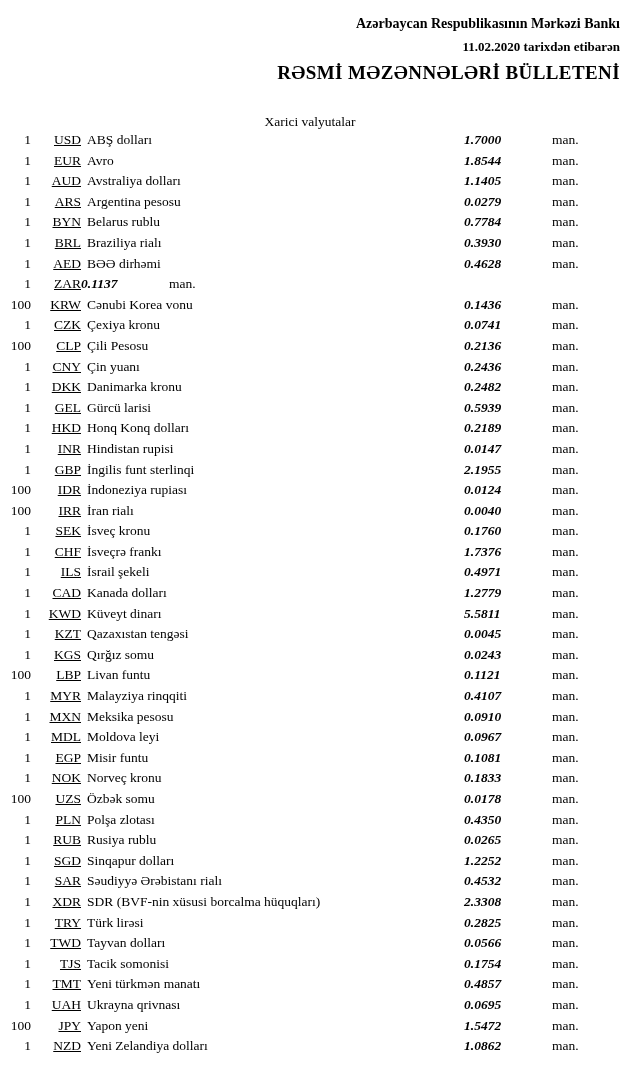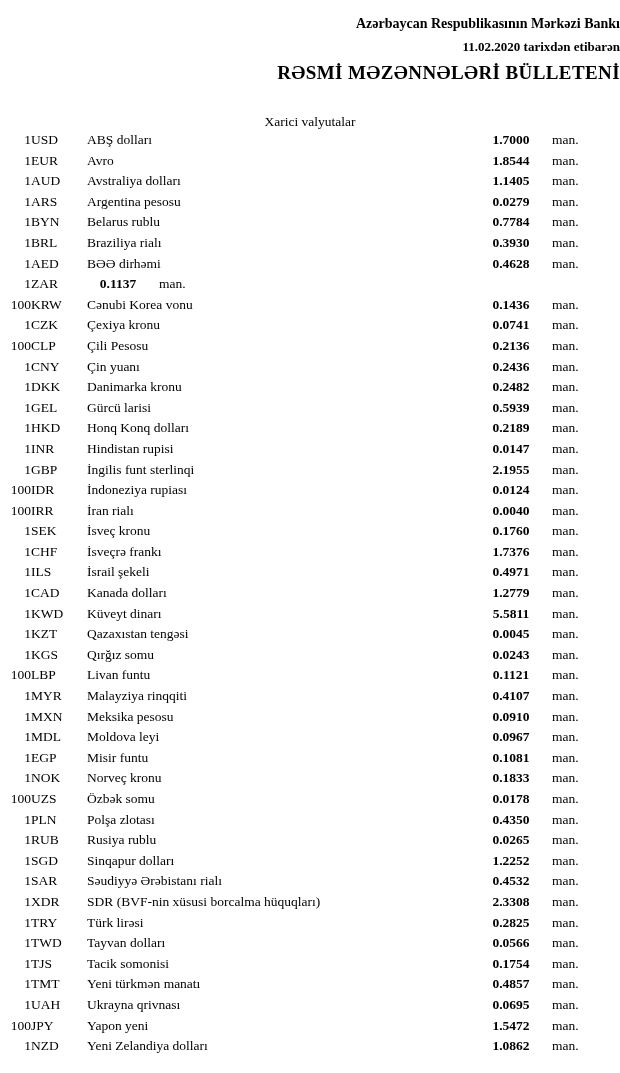--- a/index.html
+++ b/index.html
@@ -41,24 +41,24 @@
   .row {
     display: flex;
     align-items: baseline;
     line-height: 20.6px;
     height: 20.6px;
     font-size: 13.5px;
     padding-right: 26px;
     white-space: nowrap;
   }
   .qty   { flex: none; width: 31px; text-align: right; }
-  .code  { flex: none; width: 50px; text-align: left; }
+  .code  { flex: none; width: 50px; text-align: right; text-decoration: underline; }
   .name  { flex: 1; padding-left: 6px; overflow: hidden; }
-  .rate  { flex: none; width: 74px; text-align: center; font-weight: bold; }
-  .unit  { flex: none; width: 42px; margin-left: 4px; }
+  .rate  { flex: none; width: 74px; text-align: left; font-weight: bold; font-style: italic; }
+  .unit  { flex: none; width: 42px; margin-left: 14px; }
 </style>
 </head>
 <body>
 
 <div class="doc">
   <div class="title">Azərbaycan Respublikasının Mərkəzi Bankı</div>
   <div class="hline">11.02.2020 tarixdən etibarən</div>
   <div class="hline bulletin">RƏSMİ MƏZƏNNƏLƏRİ BÜLLETENİ</div>
 
   <div class="section-title">Xarici valyutalar</div>

